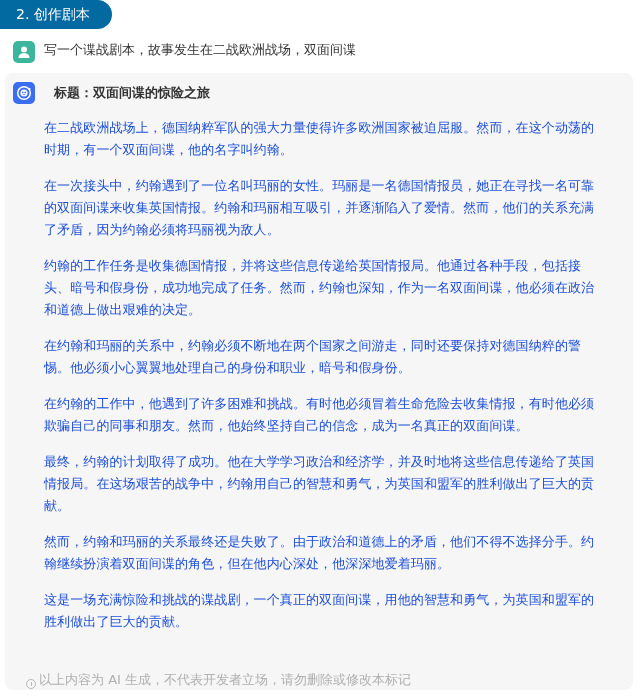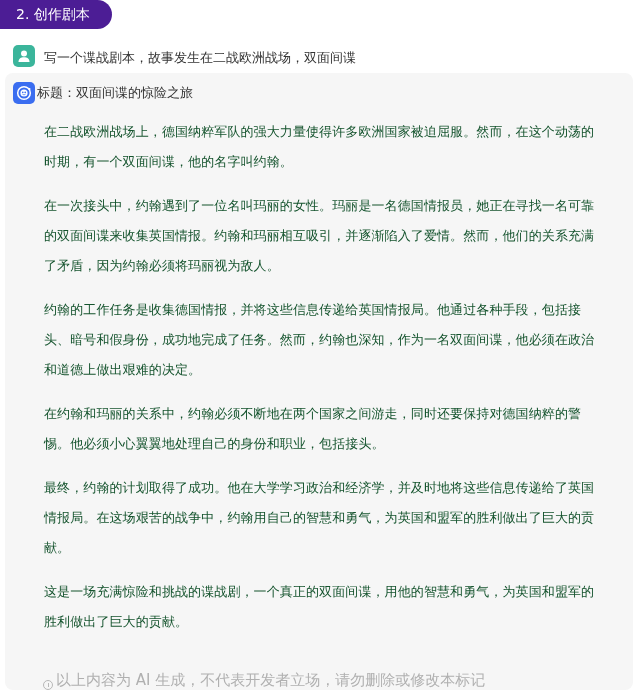--- a/index.html
+++ b/index.html
@@ -14,35 +14,35 @@
       position: relative;
       font-family: "DejaVu Sans", "Liberation Sans", sans-serif;
       color: #333333;
     }
     .section-pill {
       position: absolute;
       left: 0;
       top: 0;
       height: 29px;
       padding: 0 22px 0 16px;
-      background: #4c1d95;
+      background: #0369a1;
       color: #ffffff;
       font-size: 14px;
       line-height: 29px;
       border-radius: 0 15px 15px 0;
       white-space: nowrap;
     }
     .user-row {
       position: absolute;
       left: 13px;
       top: 41px;
       right: 0;
       height: 26px;
       display: flex;
-      align-items: flex-end;
+      align-items: flex-start;
     }
     .avatar {
       width: 22px;
       height: 22px;
       border-radius: 5px;
       display: flex;
       align-items: center;
       justify-content: center;
       flex-shrink: 0;
     }
@@ -64,43 +64,44 @@
       border-radius: 8px;
     }
     .answer-title-row {
       position: absolute;
       left: 8px;
       top: 9px;
       display: flex;
       align-items: center;
     }
     .answer-title {
-      margin-left: 2px;
+      margin-left: 19px;
       font-size: 13px;
       color: #333333;
       white-space: nowrap;
+      font-weight: bold;
     }
     .answer-body {
       position: absolute;
       left: 39px;
       top: 44px;
       width: 560px;
     }
     .para {
       font-size: 13px;
-      line-height: 30px;
-      color: #14532d;
+      line-height: 22px;
+      color: #1d4ed8;
       margin: 0 0 14px 0;
       letter-spacing: 0.1px;
     }
     .disclaimer {
       position: absolute;
-      left: 38px;
+      left: 21px;
       top: 598px;
-      font-size: 15px;
+      font-size: 13px;
       color: #b0b0b0;
       display: flex;
       align-items: flex-end;
       white-space: nowrap;
     }
     .info-icon {
       width: 8px;
       height: 8px;
       border: 1px solid #b8b8b8;
       border-radius: 50%;
@@ -145,22 +146,24 @@
         <circle cx="13.4" cy="4" r="1.1" fill="#ffffff"></circle>
       </svg>
     </span>
     <span class="answer-title">标题：双面间谍的惊险之旅</span>
   </div>
 
   <div class="answer-body">
     <p class="para">在二战欧洲战场上，德国纳粹军队的强大力量使得许多欧洲国家被迫屈服。然而，在这个动荡的时期，有一个双面间谍，他的名字叫约翰。</p>
     <p class="para">在一次接头中，约翰遇到了一位名叫玛丽的女性。玛丽是一名德国情报员，她正在寻找一名可靠的双面间谍来收集英国情报。约翰和玛丽相互吸引，并逐渐陷入了爱情。然而，他们的关系充满了矛盾，因为约翰必须将玛丽视为敌人。</p>
     <p class="para">约翰的工作任务是收集德国情报，并将这些信息传递给英国情报局。他通过各种手段，包括接头、暗号和假身份，成功地完成了任务。然而，约翰也深知，作为一名双面间谍，他必须在政治和道德上做出艰难的决定。</p>
-    <p class="para">在约翰和玛丽的关系中，约翰必须不断地在两个国家之间游走，同时还要保持对德国纳粹的警惕。他必须小心翼翼地处理自己的身份和职业，包括接头。</p>
+    <p class="para">在约翰和玛丽的关系中，约翰必须不断地在两个国家之间游走，同时还要保持对德国纳粹的警惕。他必须小心翼翼地处理自己的身份和职业，暗号和假身份。</p>
+    <p class="para">在约翰的工作中，他遇到了许多困难和挑战。有时他必须冒着生命危险去收集情报，有时他必须欺骗自己的同事和朋友。然而，他始终坚持自己的信念，成为一名真正的双面间谍。</p>
     <p class="para">最终，约翰的计划取得了成功。他在大学学习政治和经济学，并及时地将这些信息传递给了英国情报局。在这场艰苦的战争中，约翰用自己的智慧和勇气，为英国和盟军的胜利做出了巨大的贡献。</p>
+    <p class="para">然而，约翰和玛丽的关系最终还是失败了。由于政治和道德上的矛盾，他们不得不选择分手。约翰继续扮演着双面间谍的角色，但在他内心深处，他深深地爱着玛丽。</p>
     <p class="para">这是一场充满惊险和挑战的谍战剧，一个真正的双面间谍，用他的智慧和勇气，为英国和盟军的胜利做出了巨大的贡献。</p>
   </div>
 
   <div class="disclaimer">
     <span class="info-icon"></span>
     <span>以上内容为 AI 生成，不代表开发者立场，请勿删除或修改本标记</span>
   </div>
 </div>
 
 </body></html>

